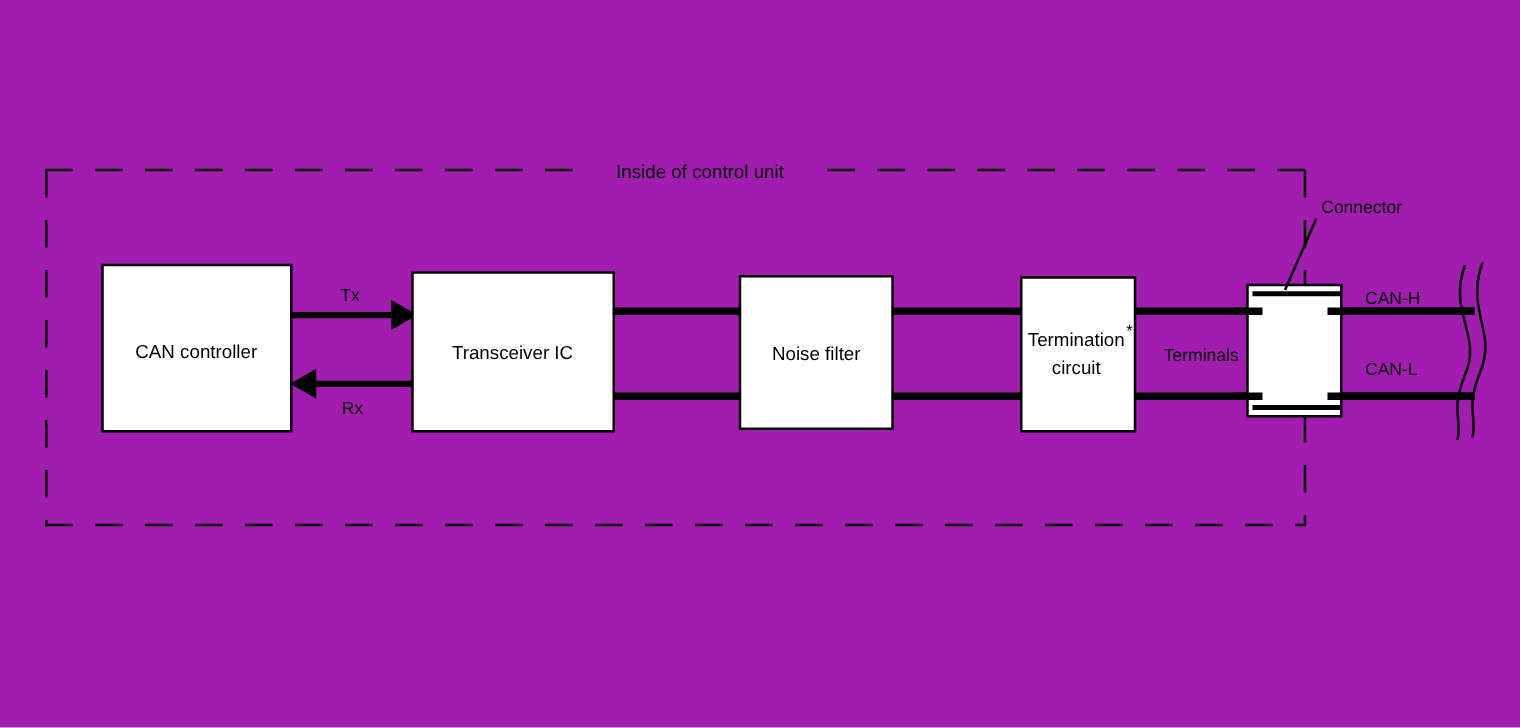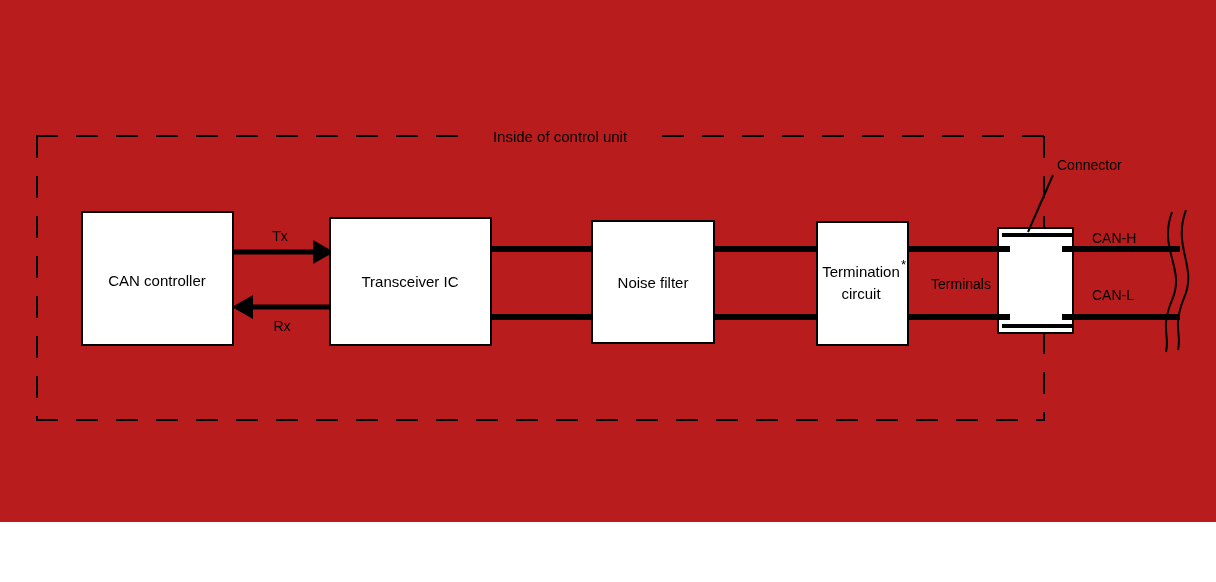--- a/index.html
+++ b/index.html
@@ -9,22 +9,22 @@
   }
   body {
     width: 1216px;
     height: 582px;
     font-family: "Liberation Sans", sans-serif;
     overflow: hidden;
   }
   #diagram-root {
     position: relative;
     width: 1216px;
-    height: 522px;
-    background: #b91c1c;
+    height: 582px;
+    background: #a21caf;
     text-align: center;
   }
   svg#can-diagram {
     display: block;
     width: 1216px;
     height: 582px;
   }
   .block-rect {
     fill: #ffffff;
     stroke: #000000;

